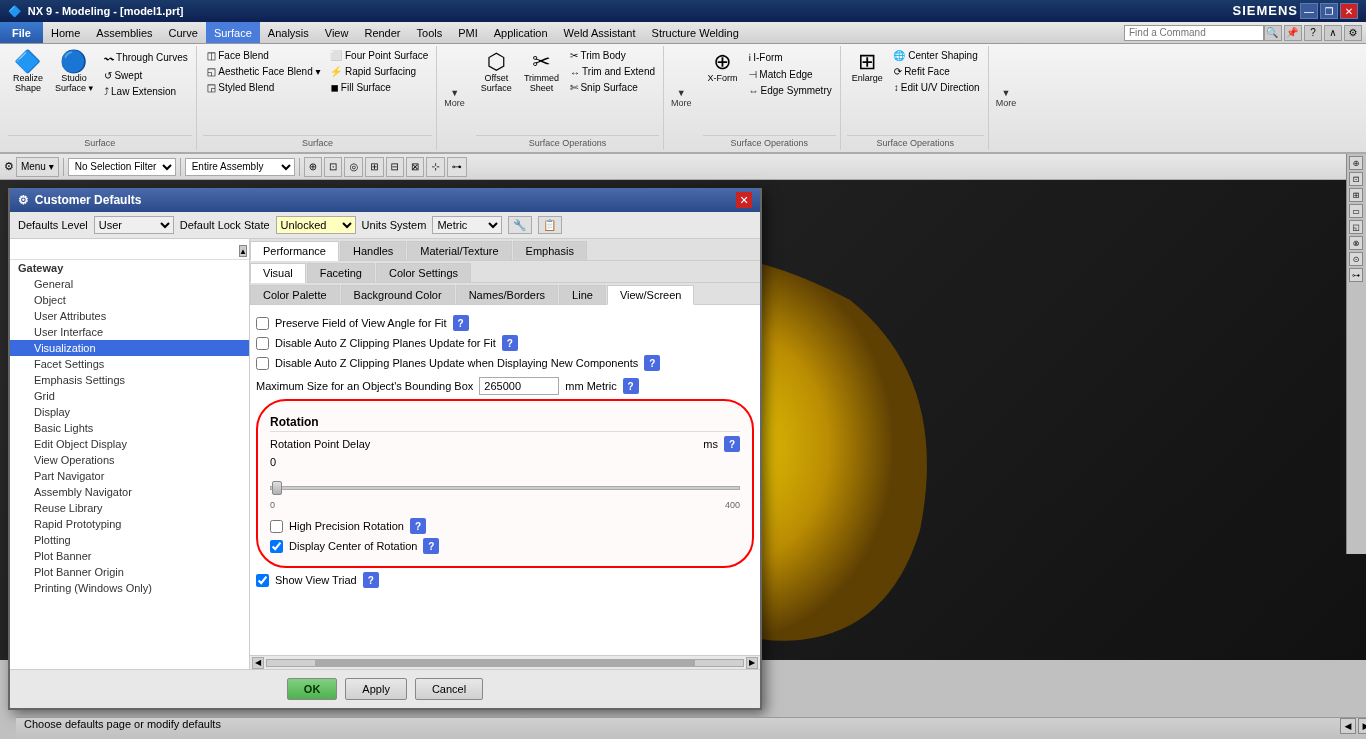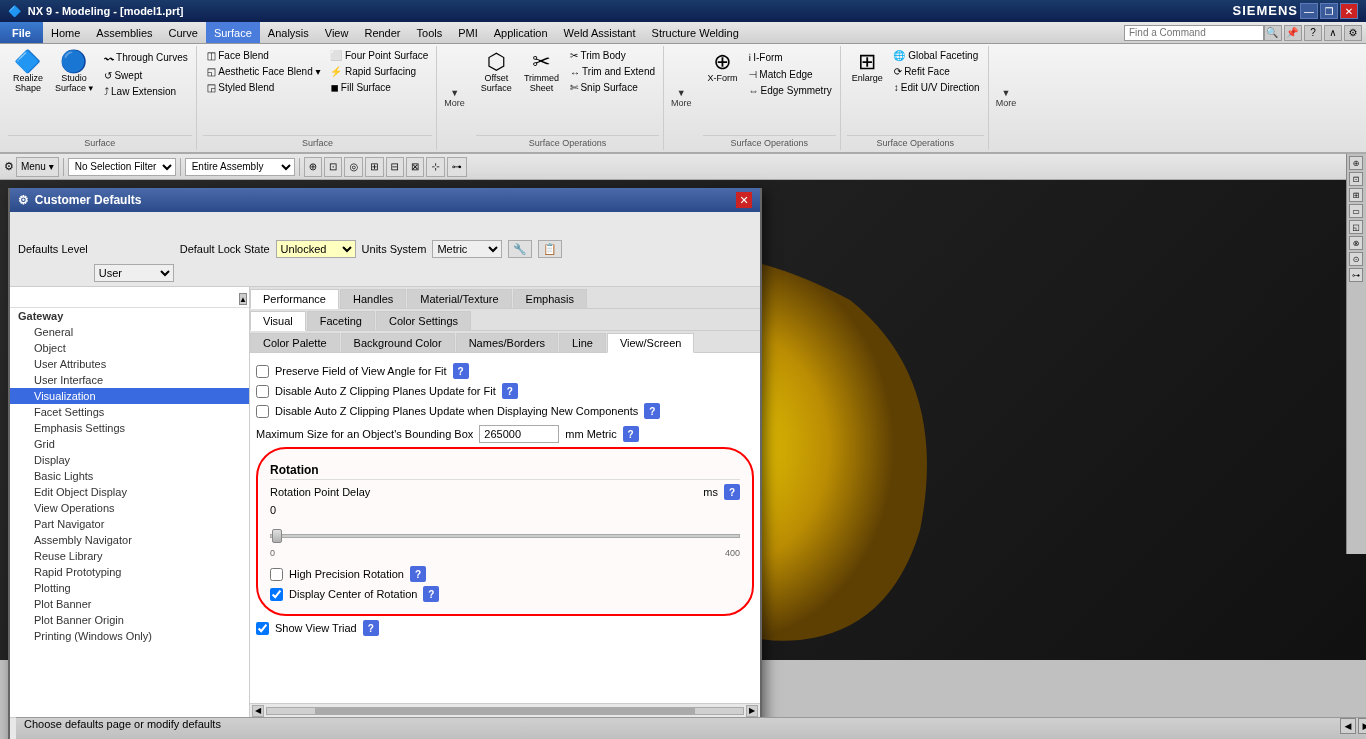--- a/index.html
+++ b/index.html
@@ -613,21 +613,21 @@
 
     <div class="ribbon-group">
       <div class="ribbon-buttons">
         <div class="ribbon-btn-large">
           <span class="ribbon-btn-icon">⊞</span>
           <span>Enlarge</span>
         </div>
         <div class="ribbon-col">
           <div class="ribbon-btn-small">
             <span>🌐</span>
-            <span>Global Faceting</span>
+            <span>Center Shaping</span>
           </div>
           <div class="ribbon-btn-small">
             <span>⟳</span>
             <span>Refit Face</span>
           </div>
           <div class="ribbon-btn-small">
             <span>↕</span>
             <span>Edit U/V Direction</span>
           </div>
         </div>
@@ -702,21 +702,21 @@
       <div id="dialog-title">
         <div style="display:flex;align-items:center;gap:6px;">
           <span>⚙</span>
           <span>Customer Defaults</span>
         </div>
         <button id="dialog-close">✕</button>
       </div>
 
       <div id="dialog-toolbar">
         <span>Defaults Level</span>
-        <select style="height:18px; font-size:11px; border:1px solid #aaa; width:80px;margin-top:48px;">
+        <select style="height:18px; font-size:11px; border:1px solid #aaa; width:80px;">
           <option>User</option>
           <option>Site</option>
           <option>Group</option>
         </select>
         <span>Default Lock State</span>
         <select style="height:18px; font-size:11px; border:1px solid #aaa; width:80px; background:#ffffc0;">
           <option>Unlocked</option>
           <option>Locked</option>
         </select>
         <span>Units System</span>

